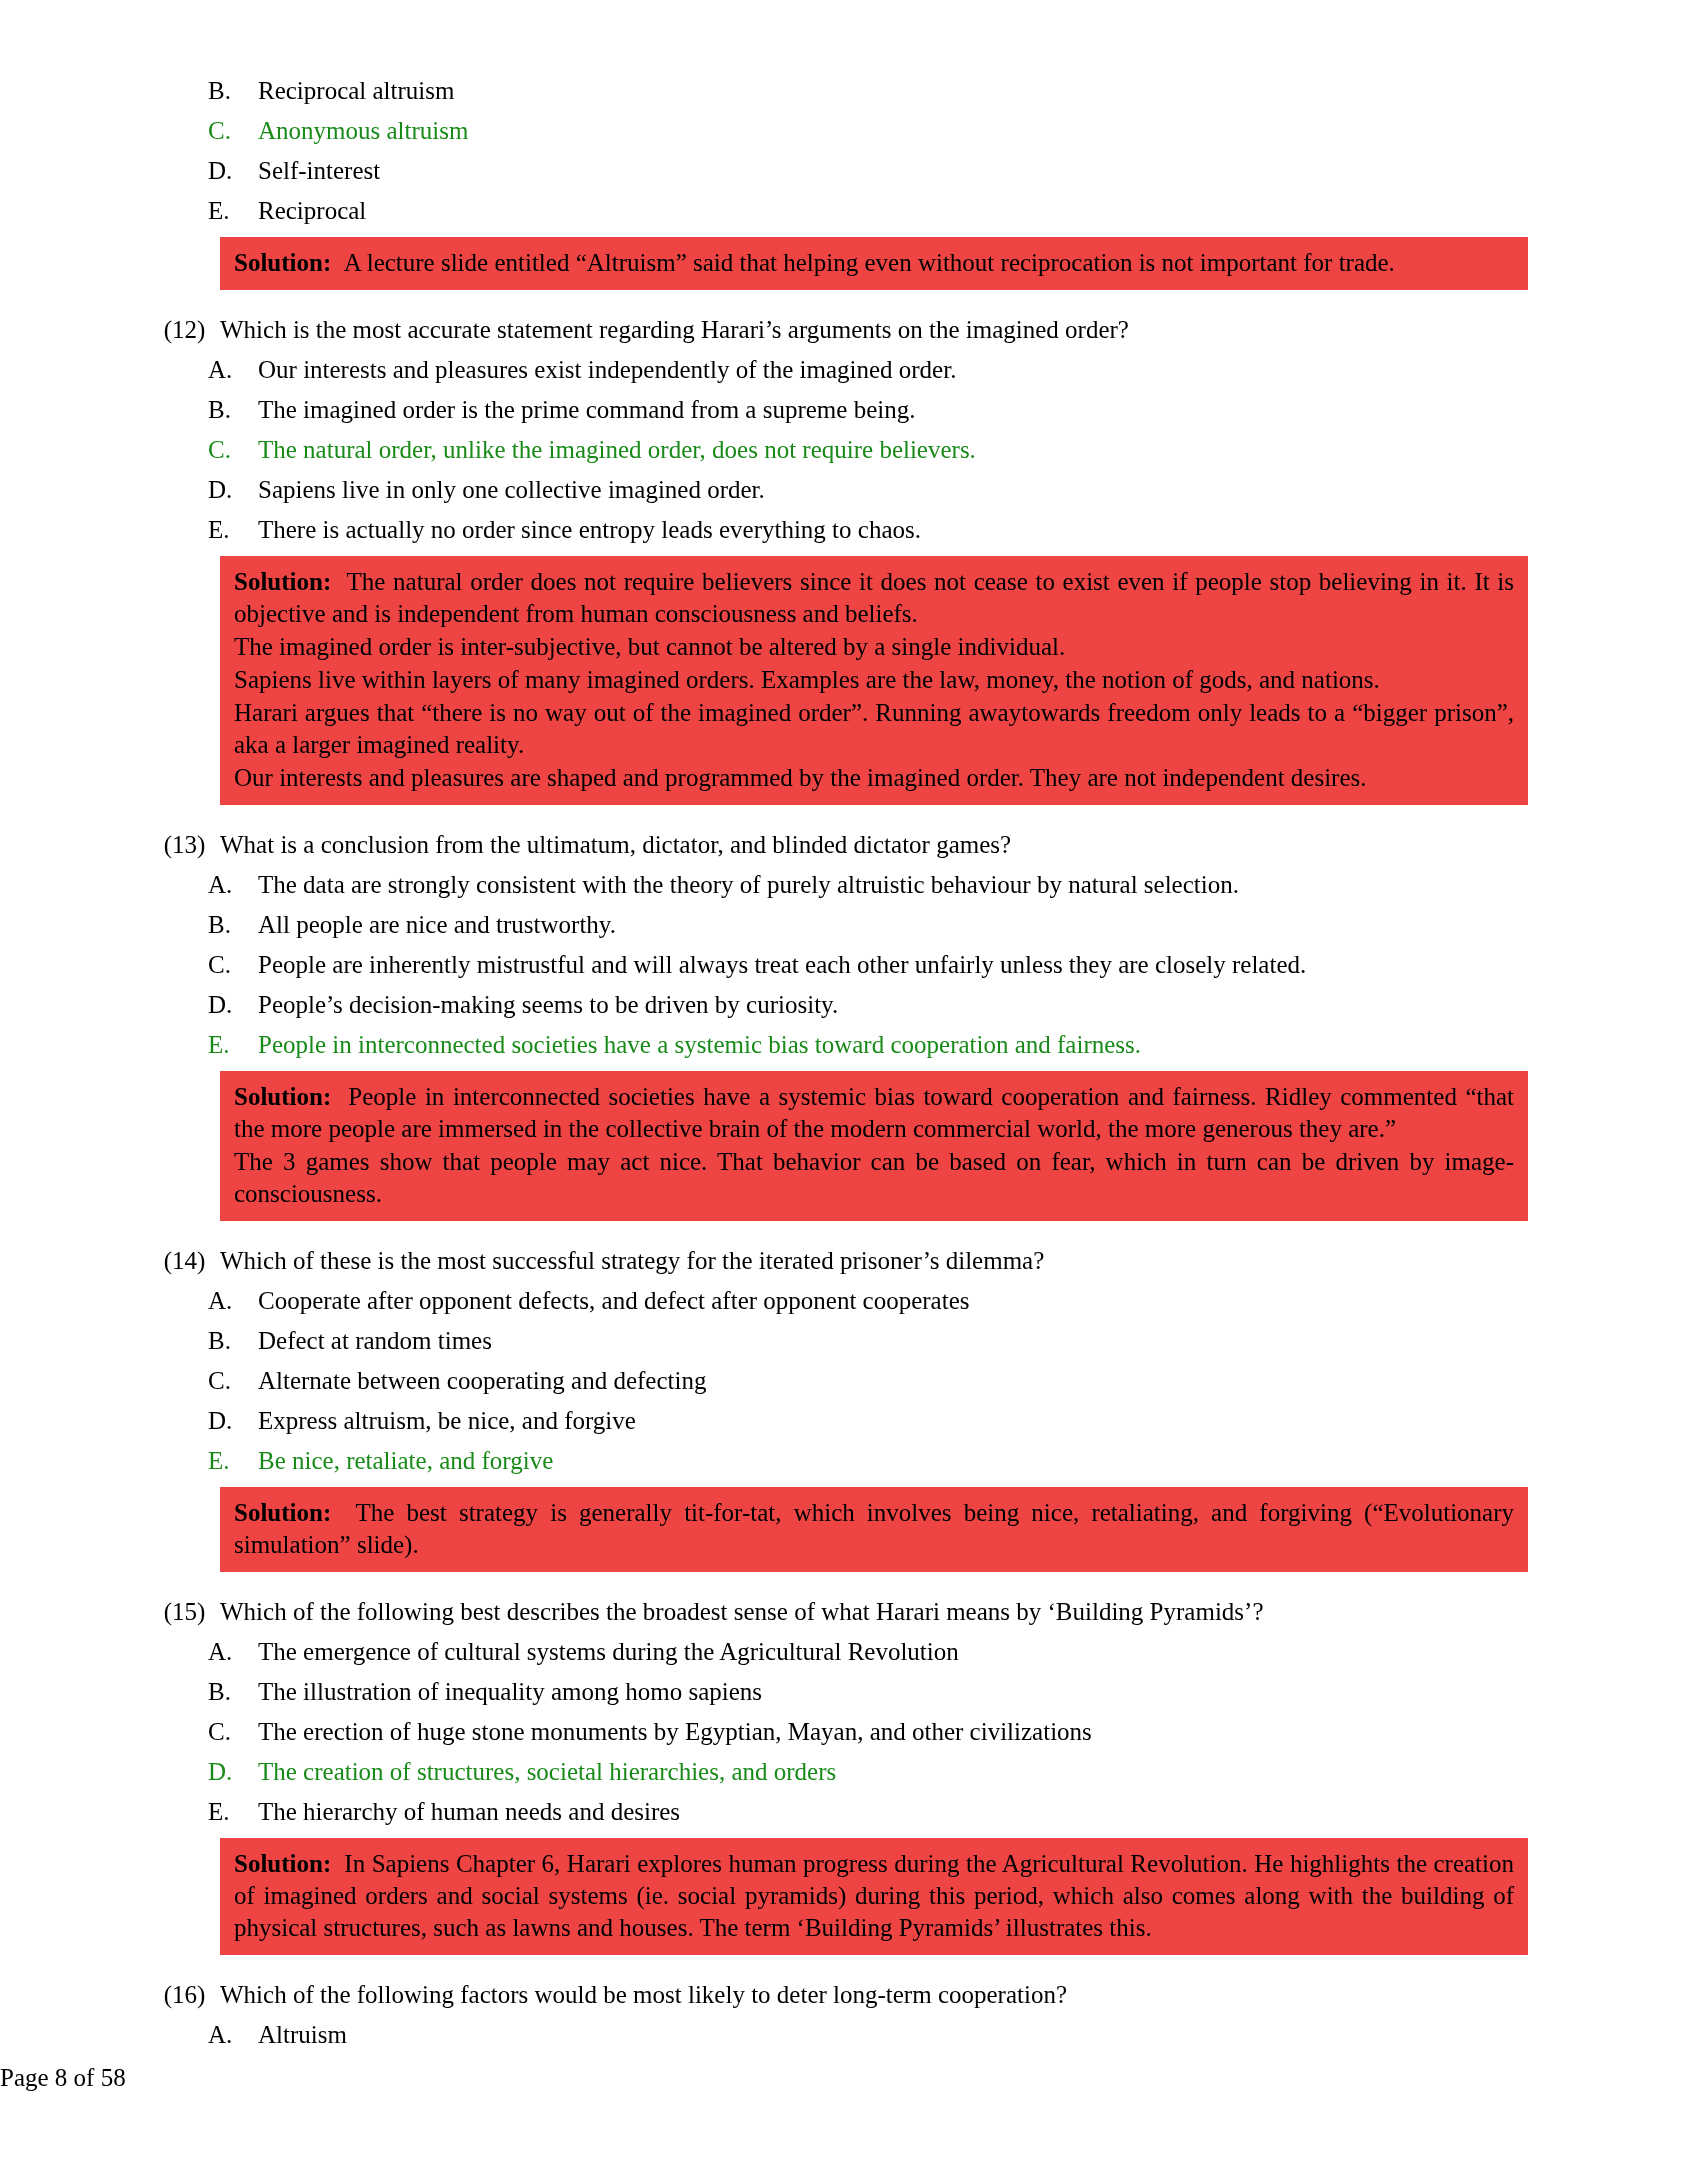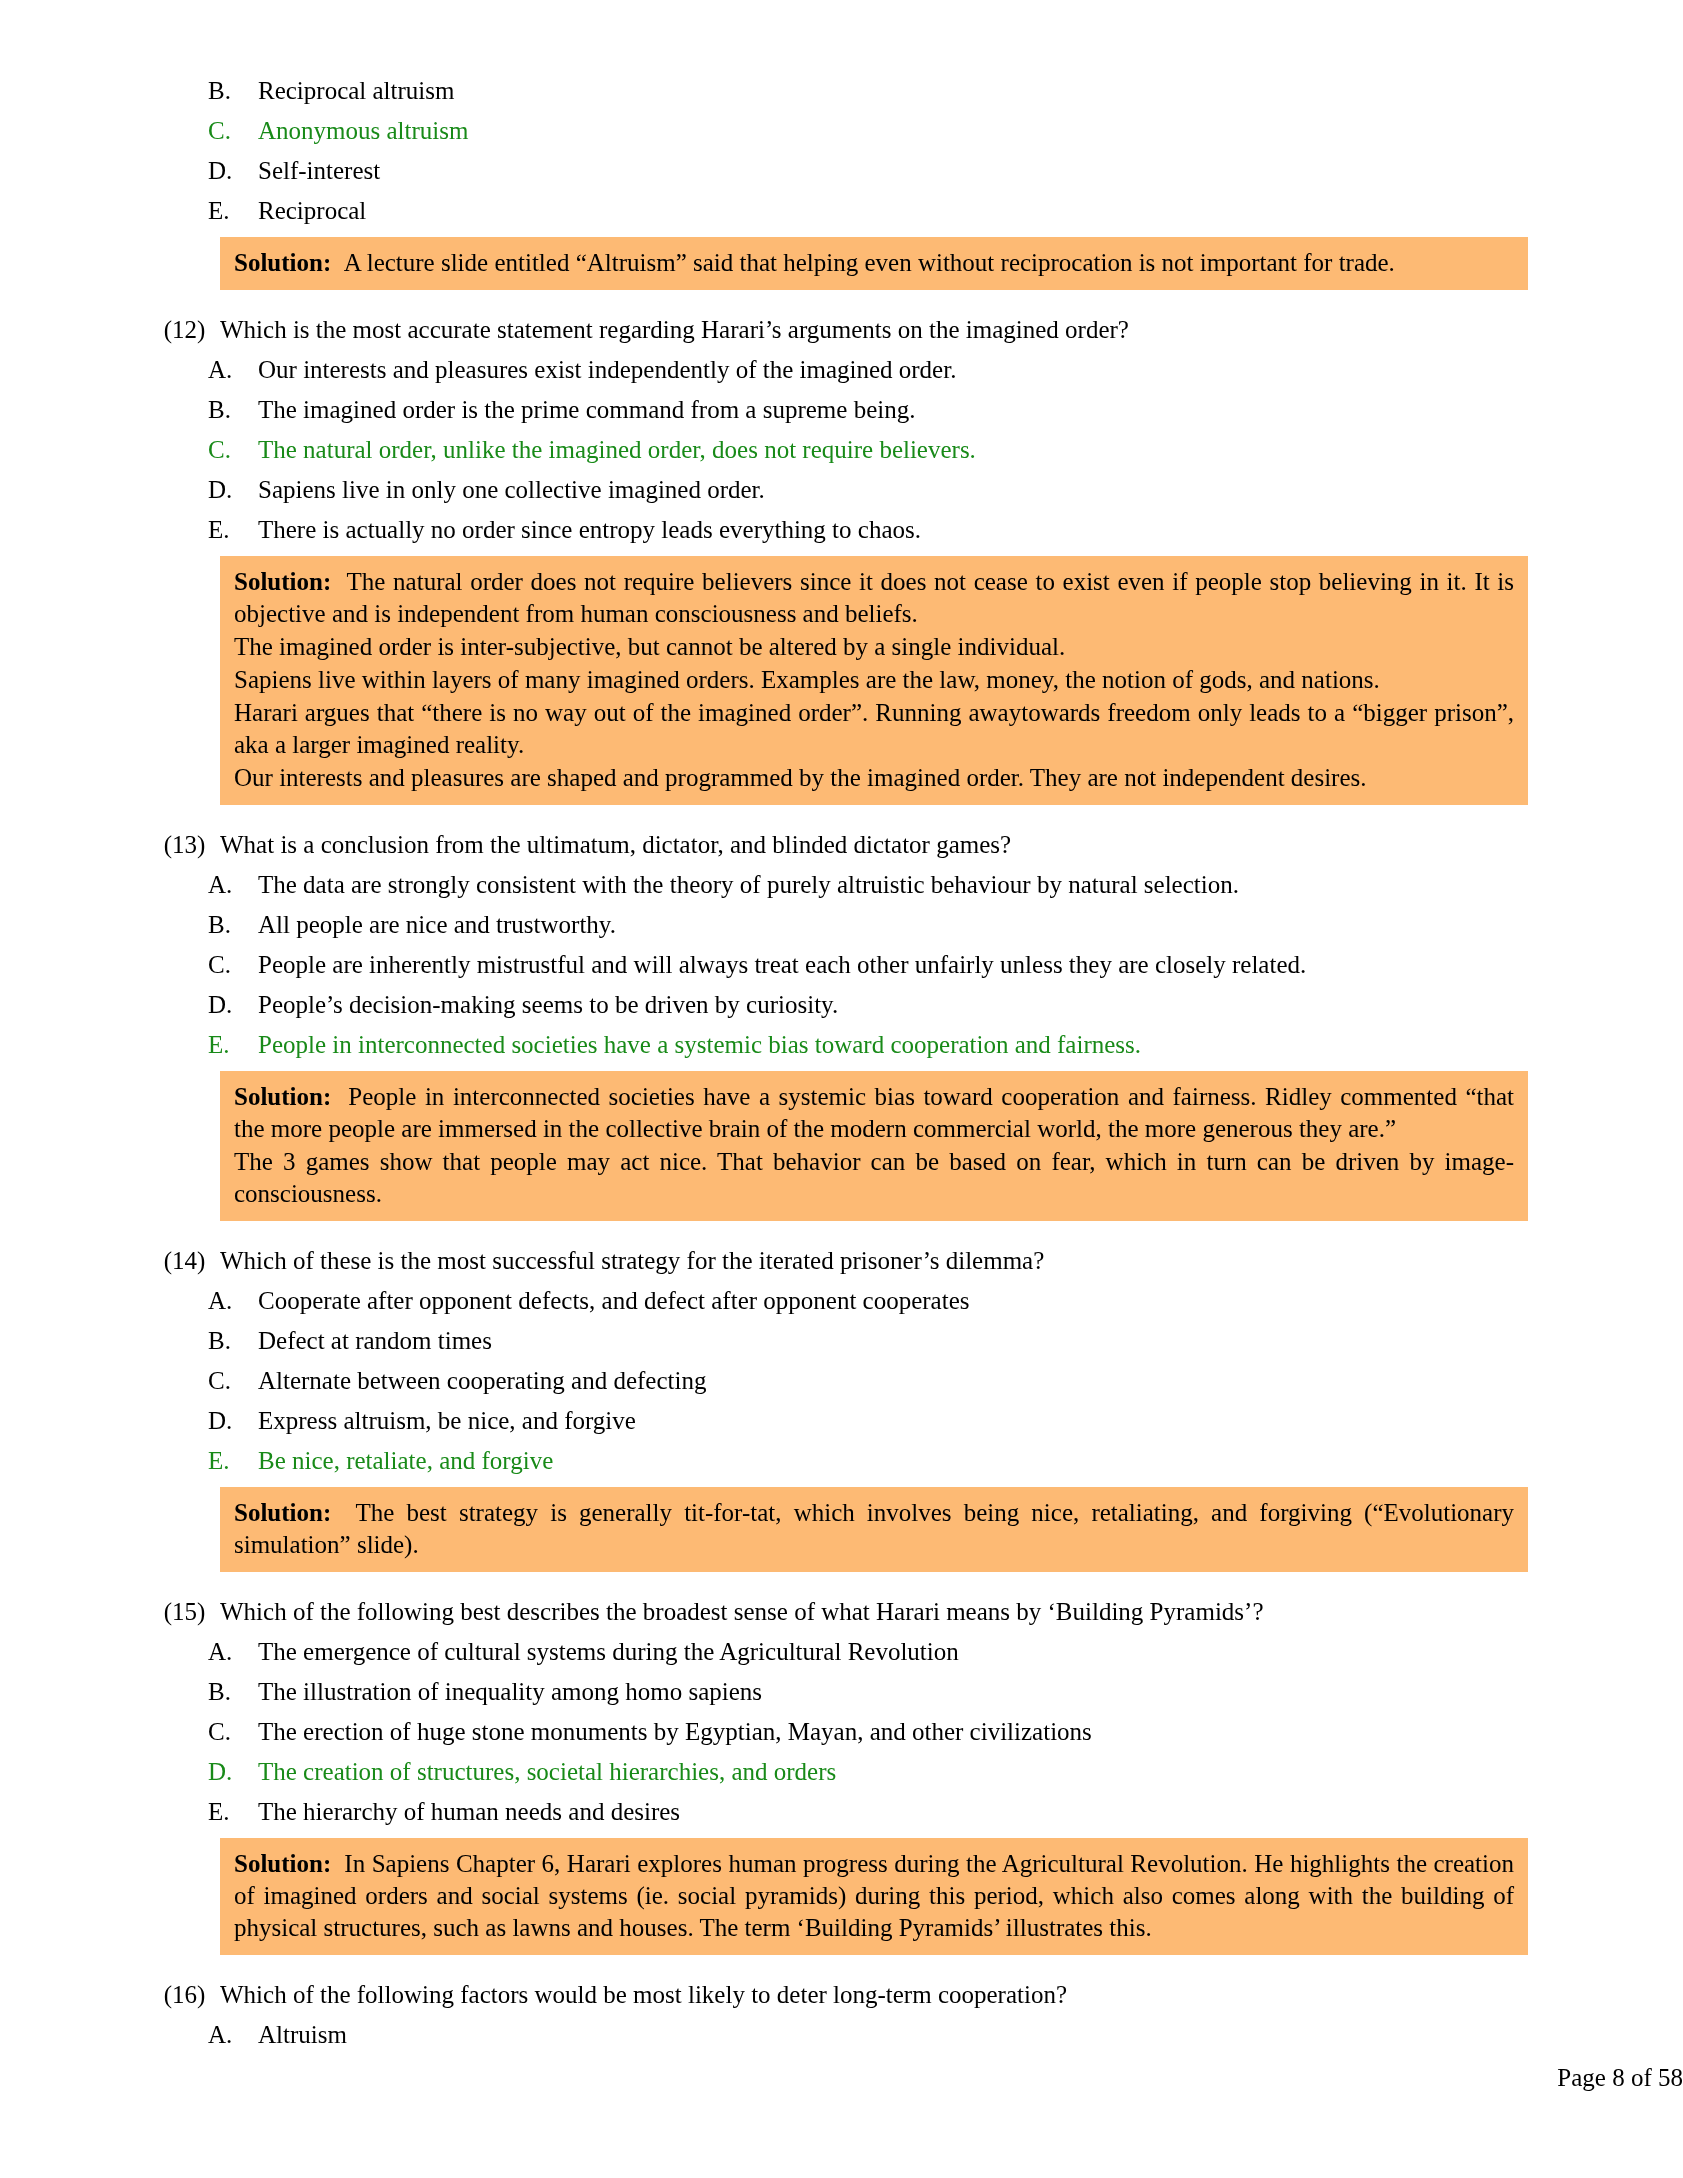--- a/index.html
+++ b/index.html
@@ -60,21 +60,21 @@
     flex: 0 0 36px;
     text-align: left;
   }
   .opt-text { flex: 1 1 auto; margin-left: 14px; }
   .opt.correct, .opt.correct .opt-letter, .opt.correct .opt-text {
     color: #188a18;
   }
 
   
   .solution {
-    background: #fdba74;
+    background: #ef4444;
     margin: 10px 0 16px 71px;
     padding: 10px 14px 11px 14px;
     width: 1308px;
     box-sizing: border-box;
   }
   .sol-para {
     font-size: 25px;
     line-height: 1.28;
     text-align: justify;
     margin: 0 0 1px 0;
@@ -87,21 +87,21 @@
 
   
   .gap-before-q { margin-top: 26px; }
 
   
   .footer {
     position: absolute;
     left: 0;
     top: 2064px;
     width: 1683px;
-    text-align: right;
+    text-align: left;
     font-size: 25px;
   }
 </style>
 </head>
 <body>
 
 <div class="page">
   <div class="content">
 
     <div class="options" id="top-options">

